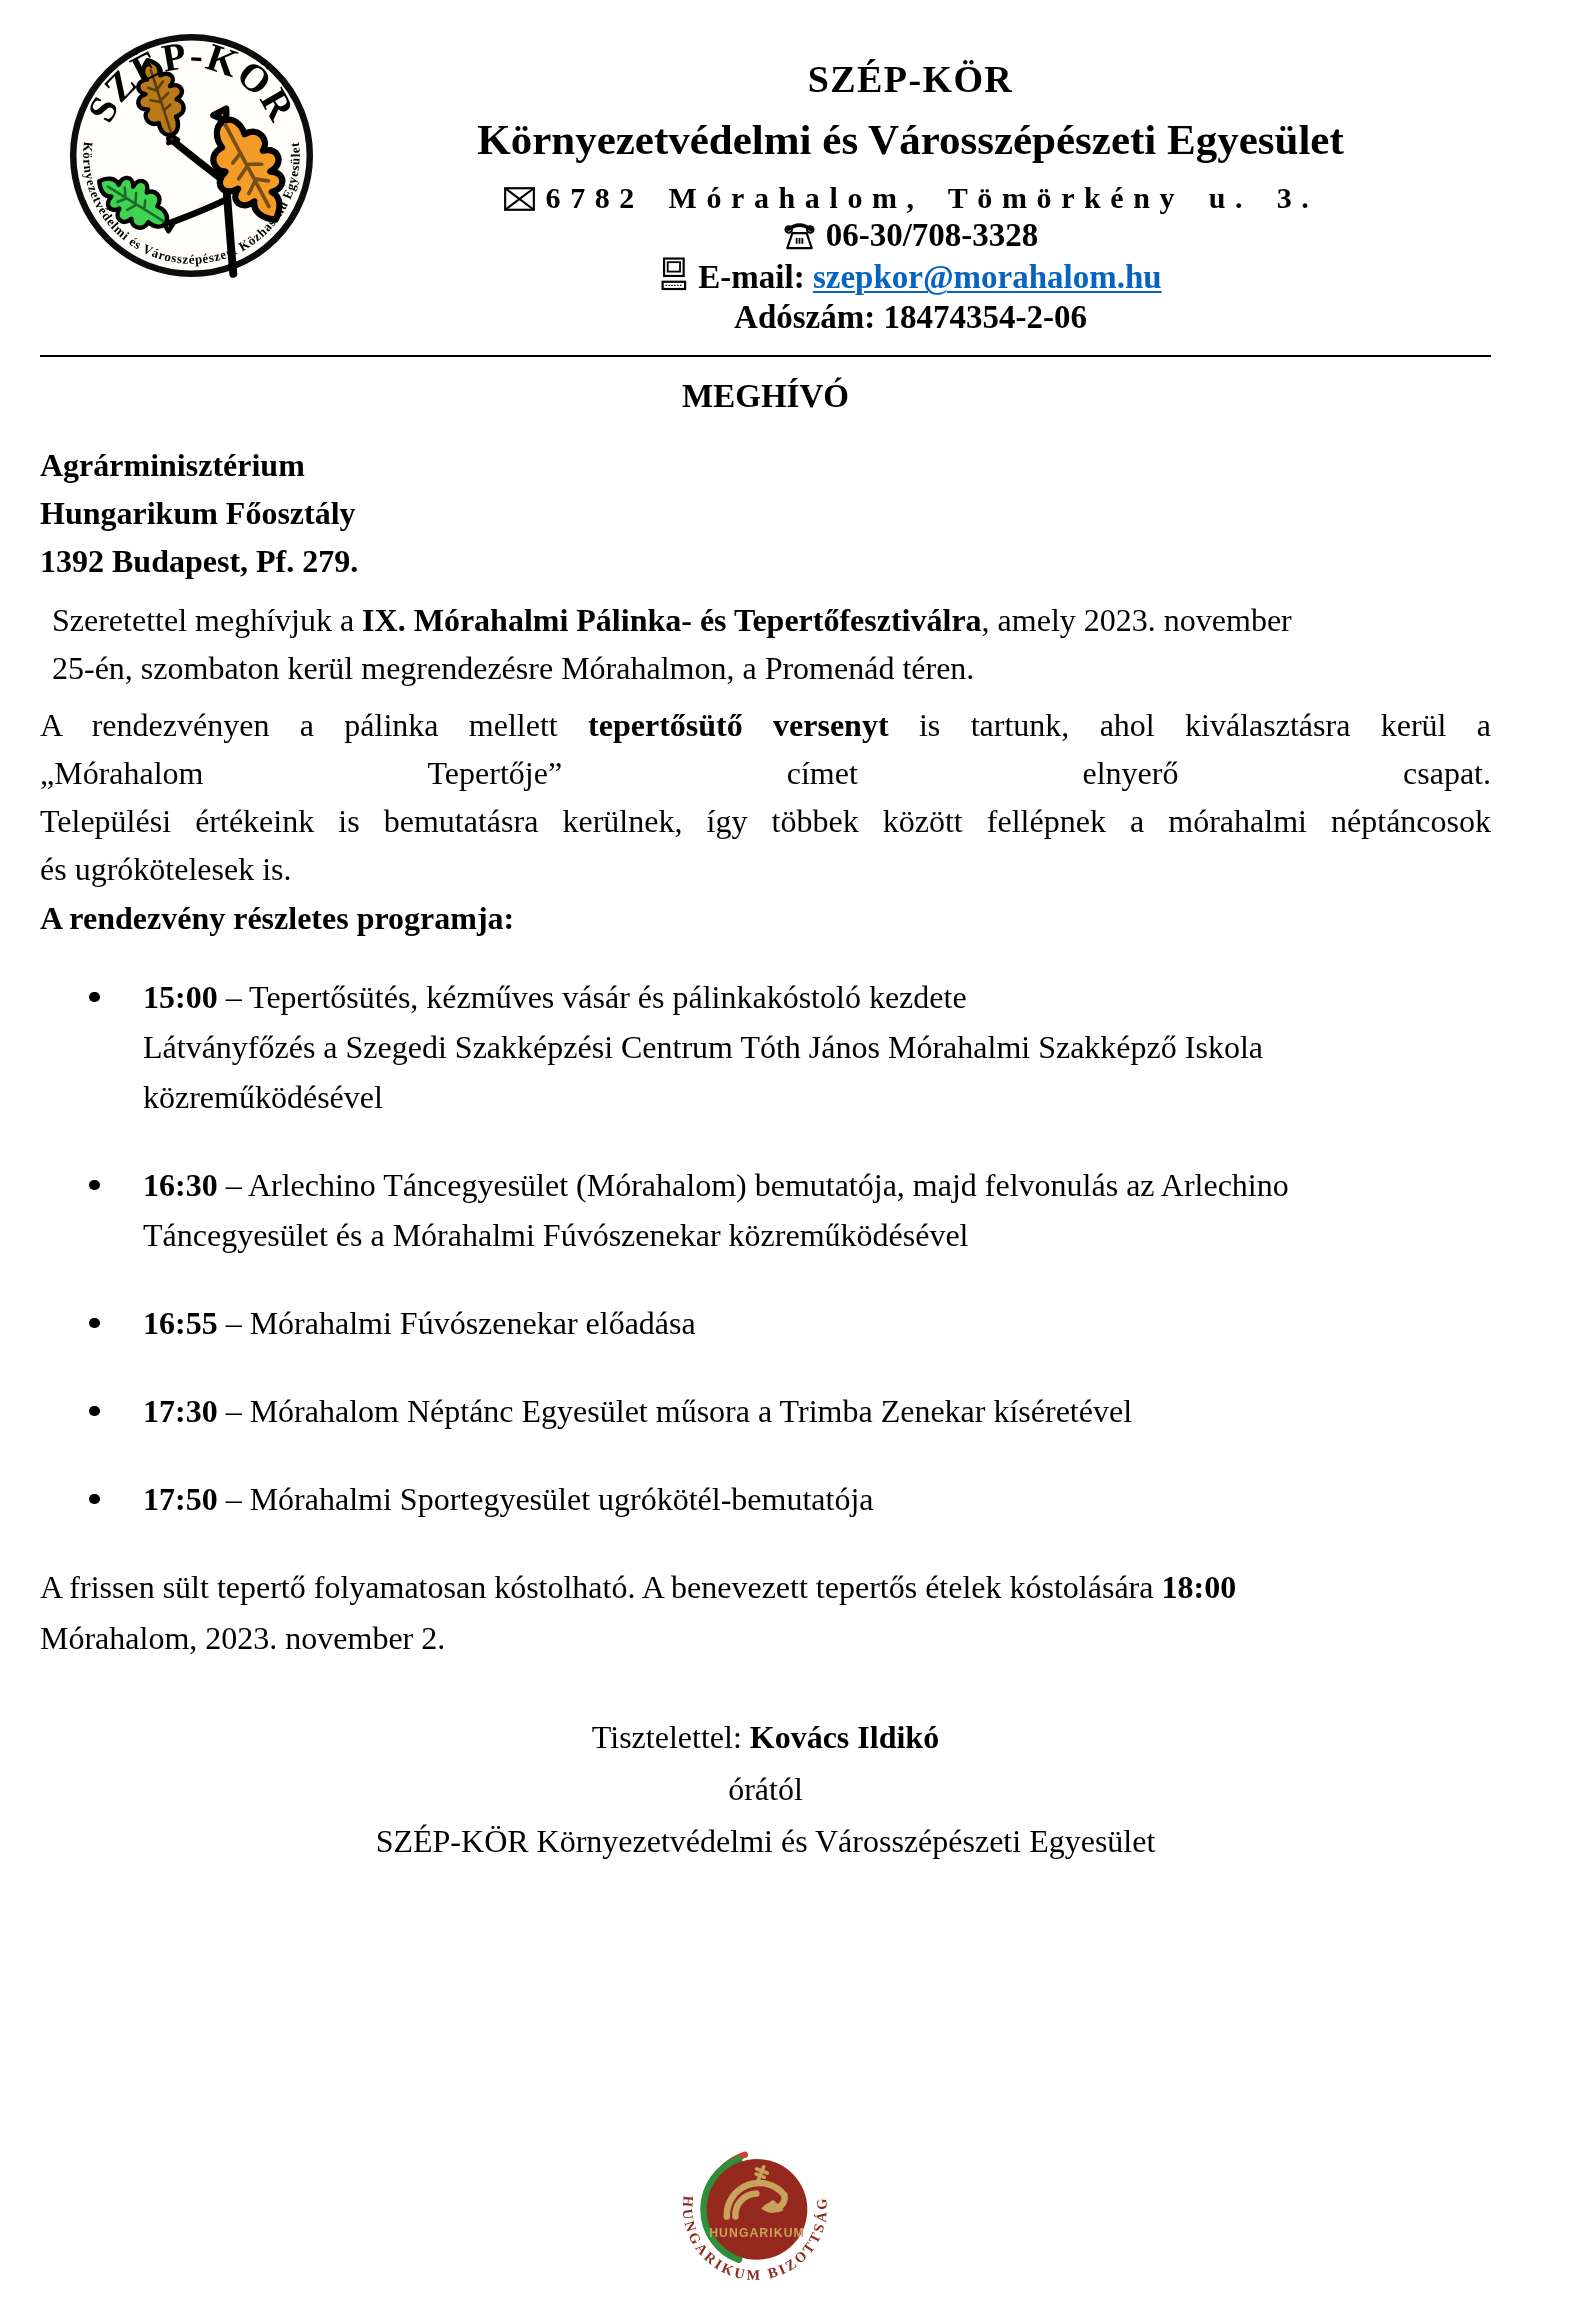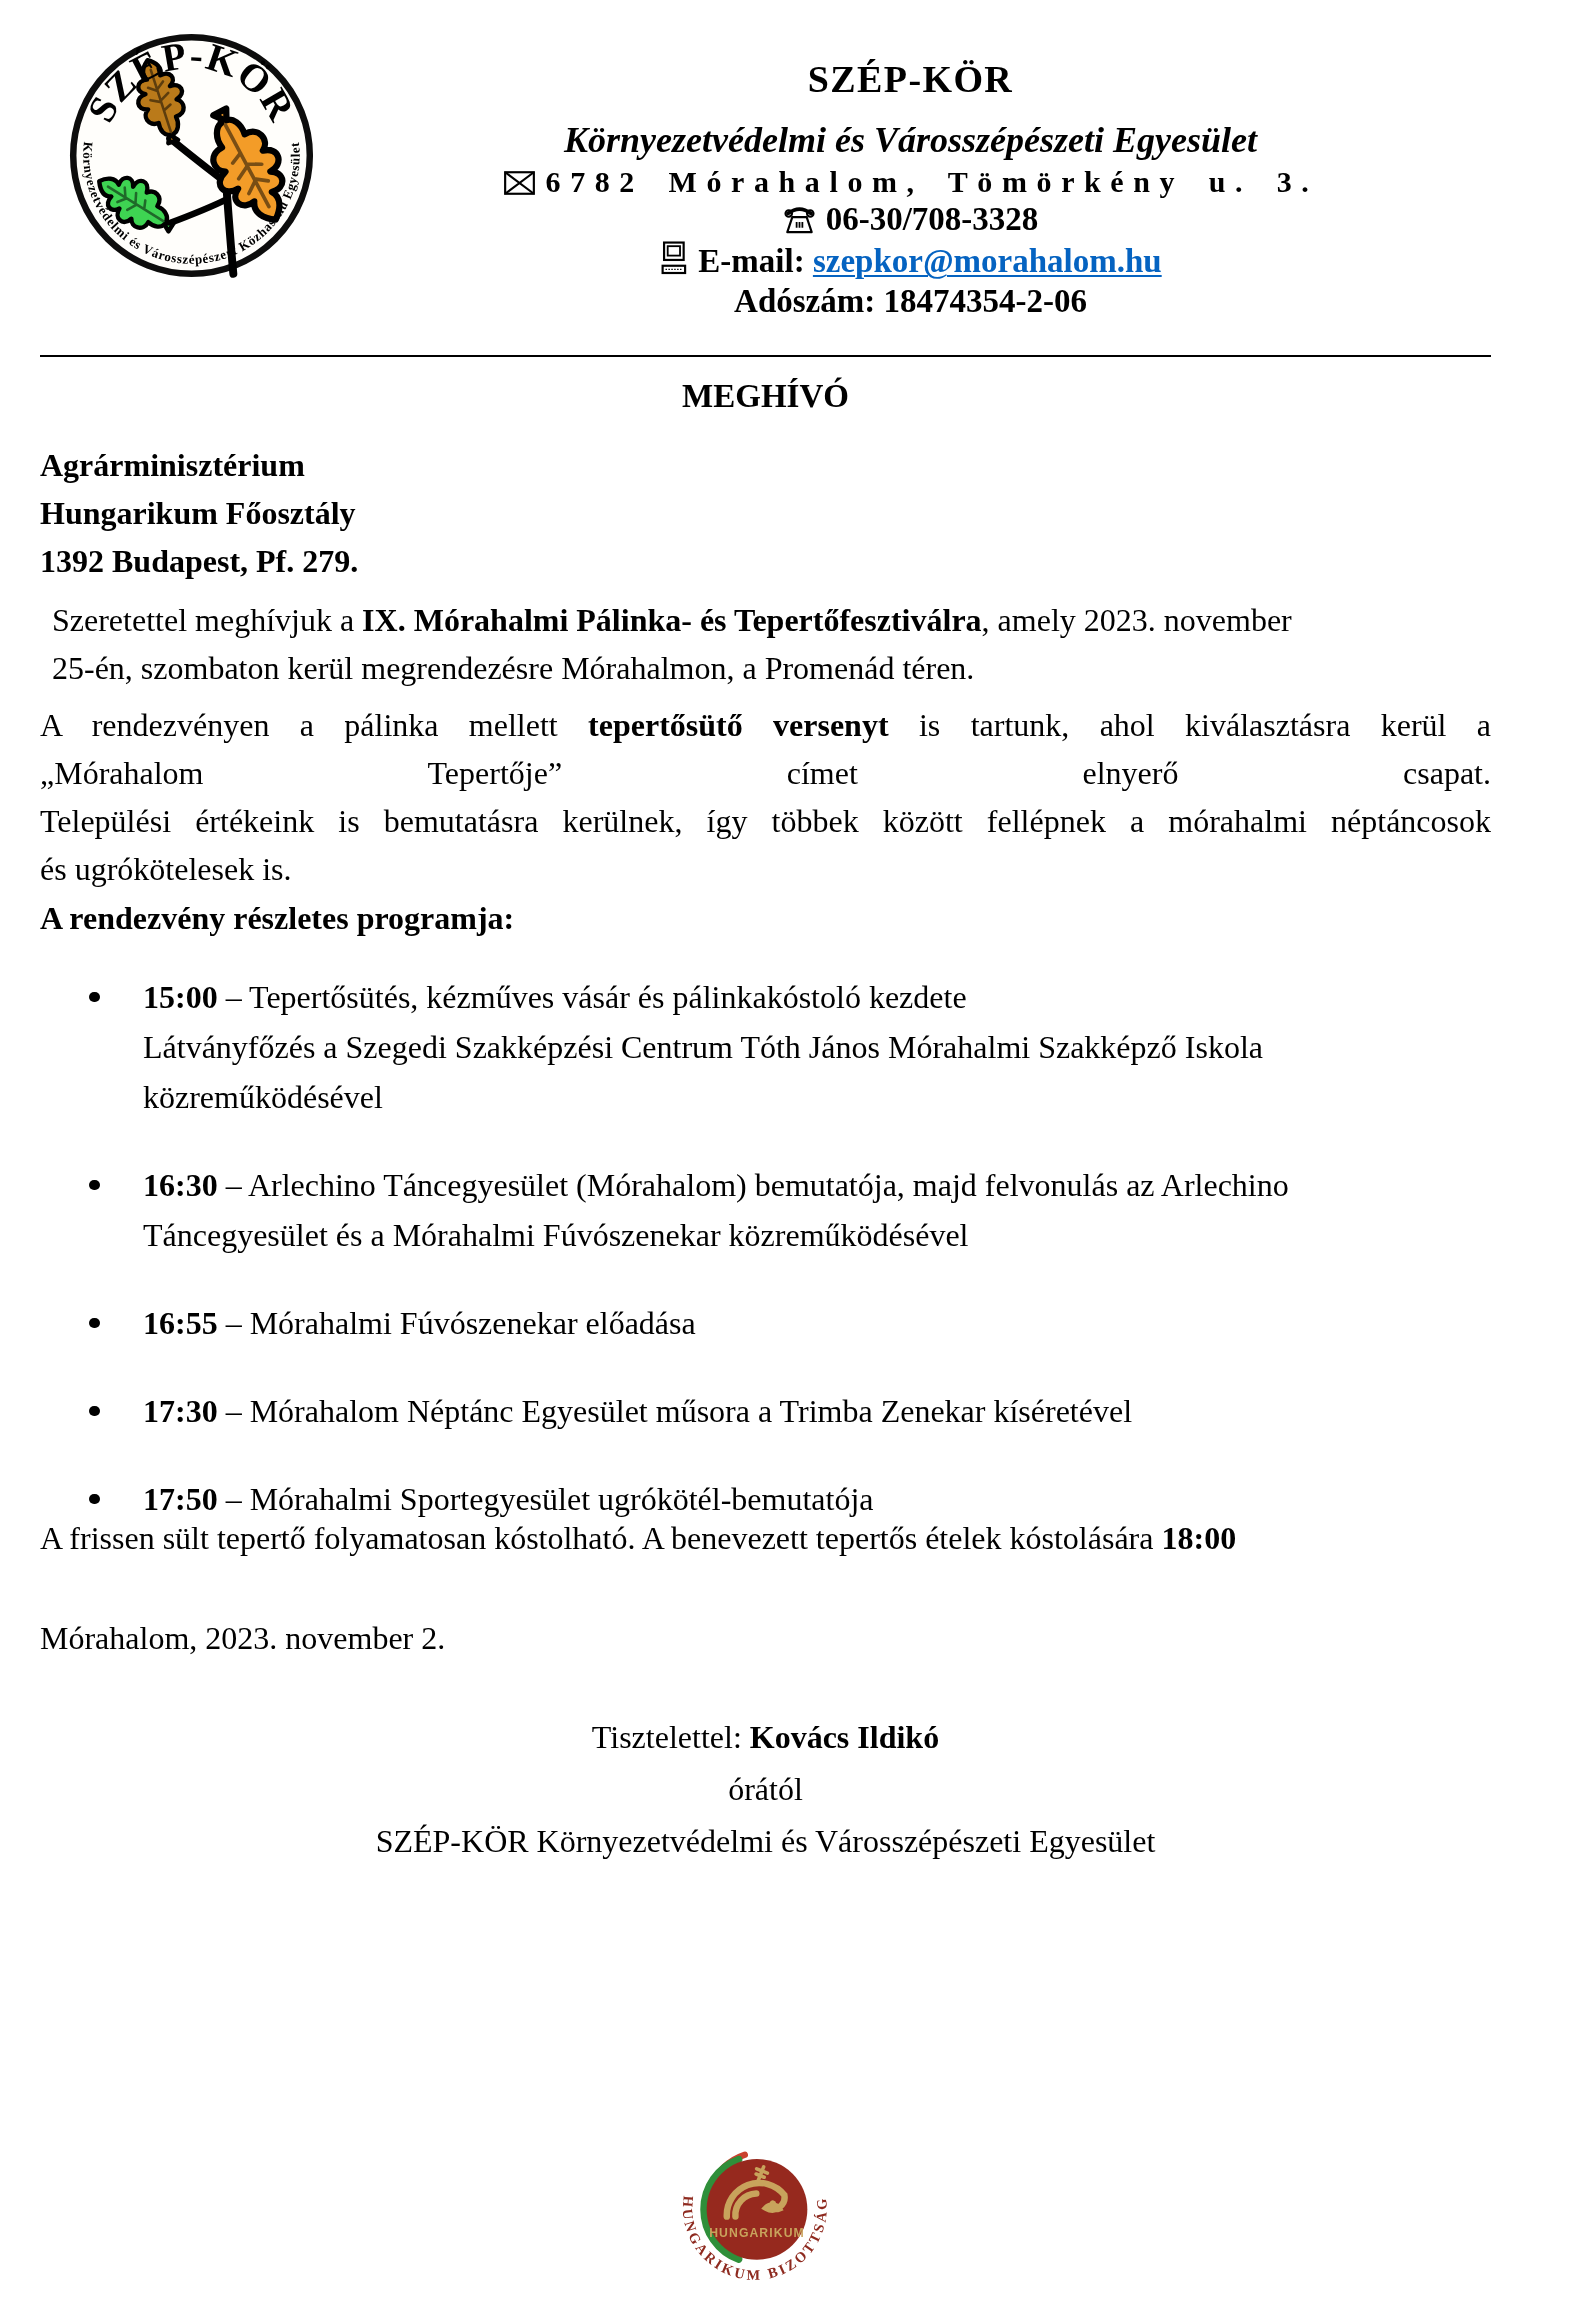--- a/index.html
+++ b/index.html
@@ -11,21 +11,21 @@
     font-family:"Liberation Serif", serif;
     overflow:hidden;
   }
   .abs{position:absolute;}
   .bold{font-weight:bold;}
 
   
   .org-logo{left:53px;top:17.3px;width:277px;height:277px;}
   .header-text{left:332px;top:58px;width:1157px;text-align:center;font-weight:bold;}
   .h-title{font-size:38px;line-height:42px;margin-bottom:19px;letter-spacing:1.4px;}
-  .h-sub{font-size:36px;line-height:42px;margin-bottom:3px;font-style:italic;}
+  .h-sub{font-size:43px;line-height:42px;margin-bottom:19px;}
   .h-addr{font-size:30px;line-height:35px;margin-bottom:1.4px;letter-spacing:.32em;word-spacing:.25em;}
   .h-line{font-size:33px;line-height:39px;margin-bottom:1.4px;}
   .hicon{display:inline-block;vertical-align:-4.3px;margin-right:10px;}
   a.email-link{text-decoration:underline;text-decoration-thickness:2.2px;text-underline-offset:4.3px;}
 
   .rule{left:40px;top:355px;width:1451px;height:0;border-top:2.9px solid #000;}
 
   
   .doc-title{left:40px;top:378px;width:1451px;font-size:33px;font-weight:bold;text-align:center;}
   .recipient{left:40px;top:441px;font-size:32px;font-weight:bold;line-height:48px;}
@@ -33,21 +33,21 @@
   .p-intro{top:596px;margin-left:12px;}
   .p-body{top:701px;}
   .line{display:block;}
   .just{text-align:justify;text-align-last:justify;}
   .prog-head{left:40px;top:900px;font-size:32px;font-weight:bold;}
 
   .program{left:40px;top:972px;width:1451px;font-size:32px;}
   .bullet{position:relative;padding-left:103px;margin-bottom:38px;line-height:50px;}
   .bullet-dot{position:absolute;left:49px;top:19.5px;width:10.8px;height:10.8px;border-radius:50%;background:#000;}
 
-  .p-closing{top:1514px;}
+  .p-closing{top:1563px;}
   .date-line{left:40px;top:1620px;font-size:32px;}
   .signature{left:40px;top:1711px;width:1451px;text-align:center;font-size:32px;line-height:52px;}
   .footer-block{left:40px;top:2003px;width:1451px;text-align:center;font-weight:bold;font-size:32px;line-height:46px;}
   .hungarikum-logo{left:625px;top:2136px;width:264px;height:182px;}
 </style>
 </head>
 <body>
 
 <div class="page">
 

